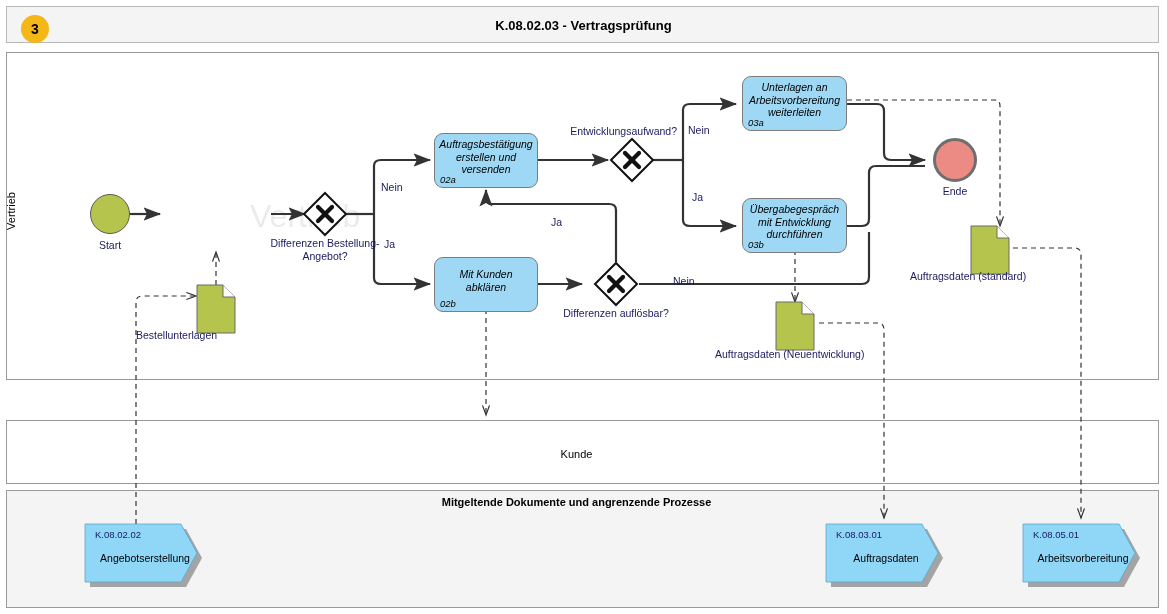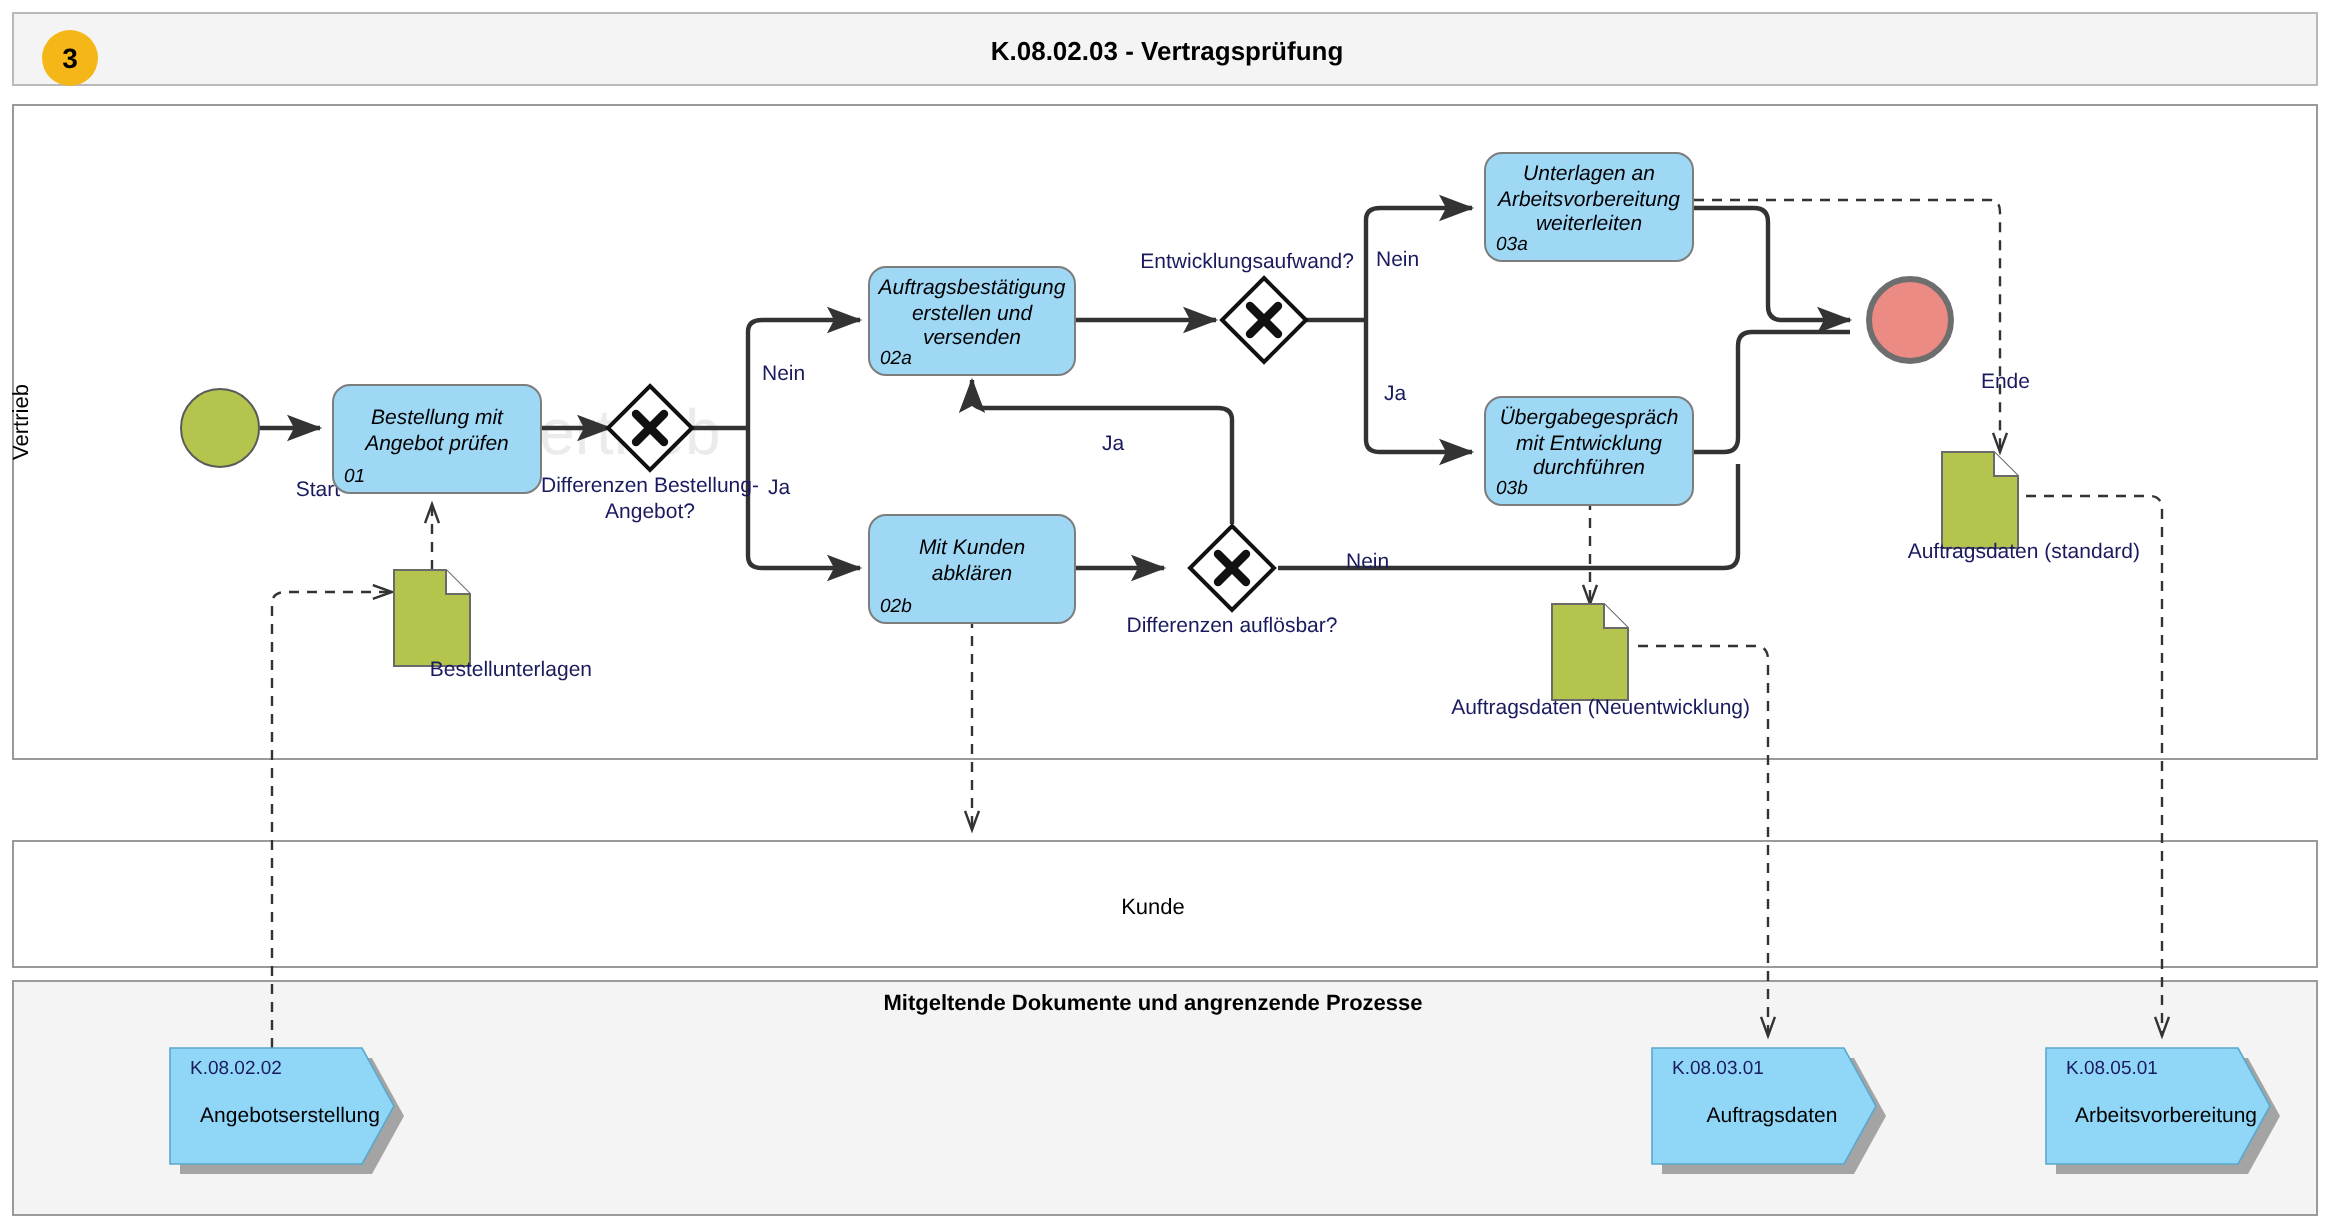--- a/index.html
+++ b/index.html
@@ -111,21 +111,21 @@
   .event-start {
     background: #b5c44c;
     border: 1.5px solid #5a5a5a;
   }
   .event-end {
     background: #ec8a84;
     border: 3.5px solid #6e6e6e;
   }
   .event-label {
     position: absolute;
-    text-align: right;
+    text-align: center;
     font-size: 10.5px;
     color: #1a1a5e;
     width: 120px;
   }
 
   .task {
     background: #9ed8f5;
     border: 1.2px solid #7d7d7d;
     border-radius: 9px;
     box-sizing: border-box;
@@ -148,21 +148,21 @@
   .gateway-label {
     position: absolute;
     text-align: center;
     font-size: 10.5px;
     color: #1a1a5e;
     line-height: 1.2;
     width: 130px;
   }
   .dataobj-label {
     position: absolute;
-    text-align: right;
+    text-align: left;
     font-size: 10.5px;
     color: #1a1a5e;
     line-height: 1.2;
     width: 160px;
   }
 
   
   .flow-label {
     position: absolute;
     font-size: 10.5px;
@@ -328,24 +328,20 @@
       </g>
     </g>
   </svg>
 
   <div class="node event event-start" style="left:90px; top:194px; width:40px; height:40px;"></div>
   <div class="event-label" style="left:50px; top:239px;">Start</div>
 
   <div class="node event event-end" style="left:933px; top:138px; width:44px; height:44px;"></div>
   <div class="event-label" style="left:895px; top:185px;">Ende</div>
 
-  <div class="node task" style="left:166px; top:192px; width:105px; height:55px;">
-    <span>Bestellung mit Angebot prüfen</span>
-    <span class="task-id">01</span>
-  </div>
 
   <div class="node task" style="left:434px; top:133px; width:104px; height:55px;">
     <span>Auftragsbestätigung erstellen und versenden</span>
     <span class="task-id">02a</span>
   </div>
 
   <div class="node task" style="left:434px; top:257px; width:104px; height:55px;">
     <span>Mit Kunden abklären</span>
     <span class="task-id">02b</span>
   </div>

